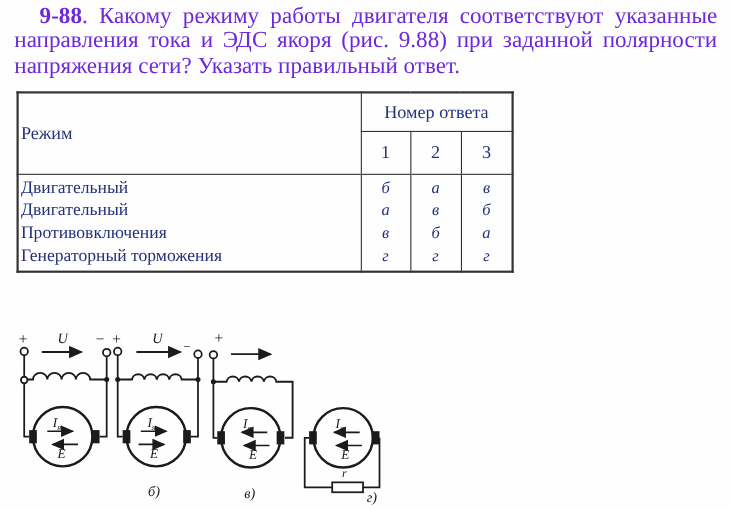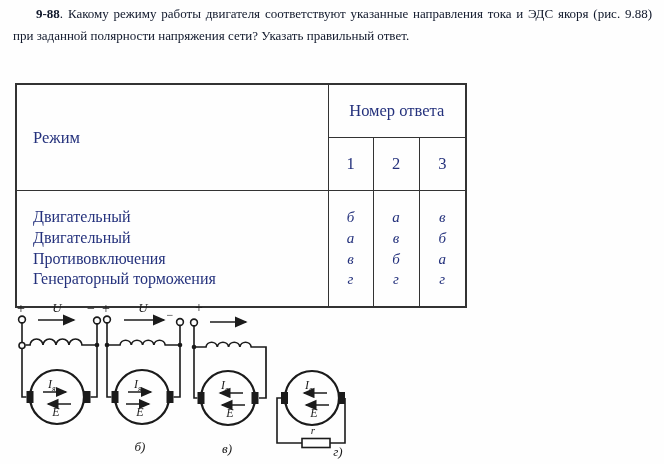--- a/index.html
+++ b/index.html
@@ -3,31 +3,31 @@
 <meta charset="utf-8">
 <style>
   html,body{margin:0;padding:0;background:#ffffff;}
   .page{
     position:relative;width:664px;height:464px;background:#fefefe;
     font-family:"Liberation Serif", serif;overflow:hidden;
   }
   
   .problem{
     position:absolute;left:13px;top:3px;width:639px;
-    color:#0f172a;font-size:13px;line-height:22.4px;
+    color:#6d28d9;font-size:21px;line-height:22.4px;
     text-align:justify;text-indent:23px;margin:0;
   }
   .problem b{font-weight:bold;}
   
   table.qtable{
     position:absolute;left:15px;top:83px;border-collapse:collapse;
     color:#24317c;table-layout:fixed;
   }
   table.qtable{border:2px solid #333;}
-  table.qtable td{padding:16px;vertical-align:middle;}
+  table.qtable td{padding:2px;vertical-align:middle;}
   td.mode-head{
     vertical-align:top;padding:7px 0 0 9px;font-size:16.5px;
     border-bottom:1.6px solid #333;
     margin-top:32px;
   }
   td.ans-head{
     text-align:center;font-size:16.5px;
     border-left:1.4px solid #333;border-bottom:1.4px solid #333;
   }
   td.num{

